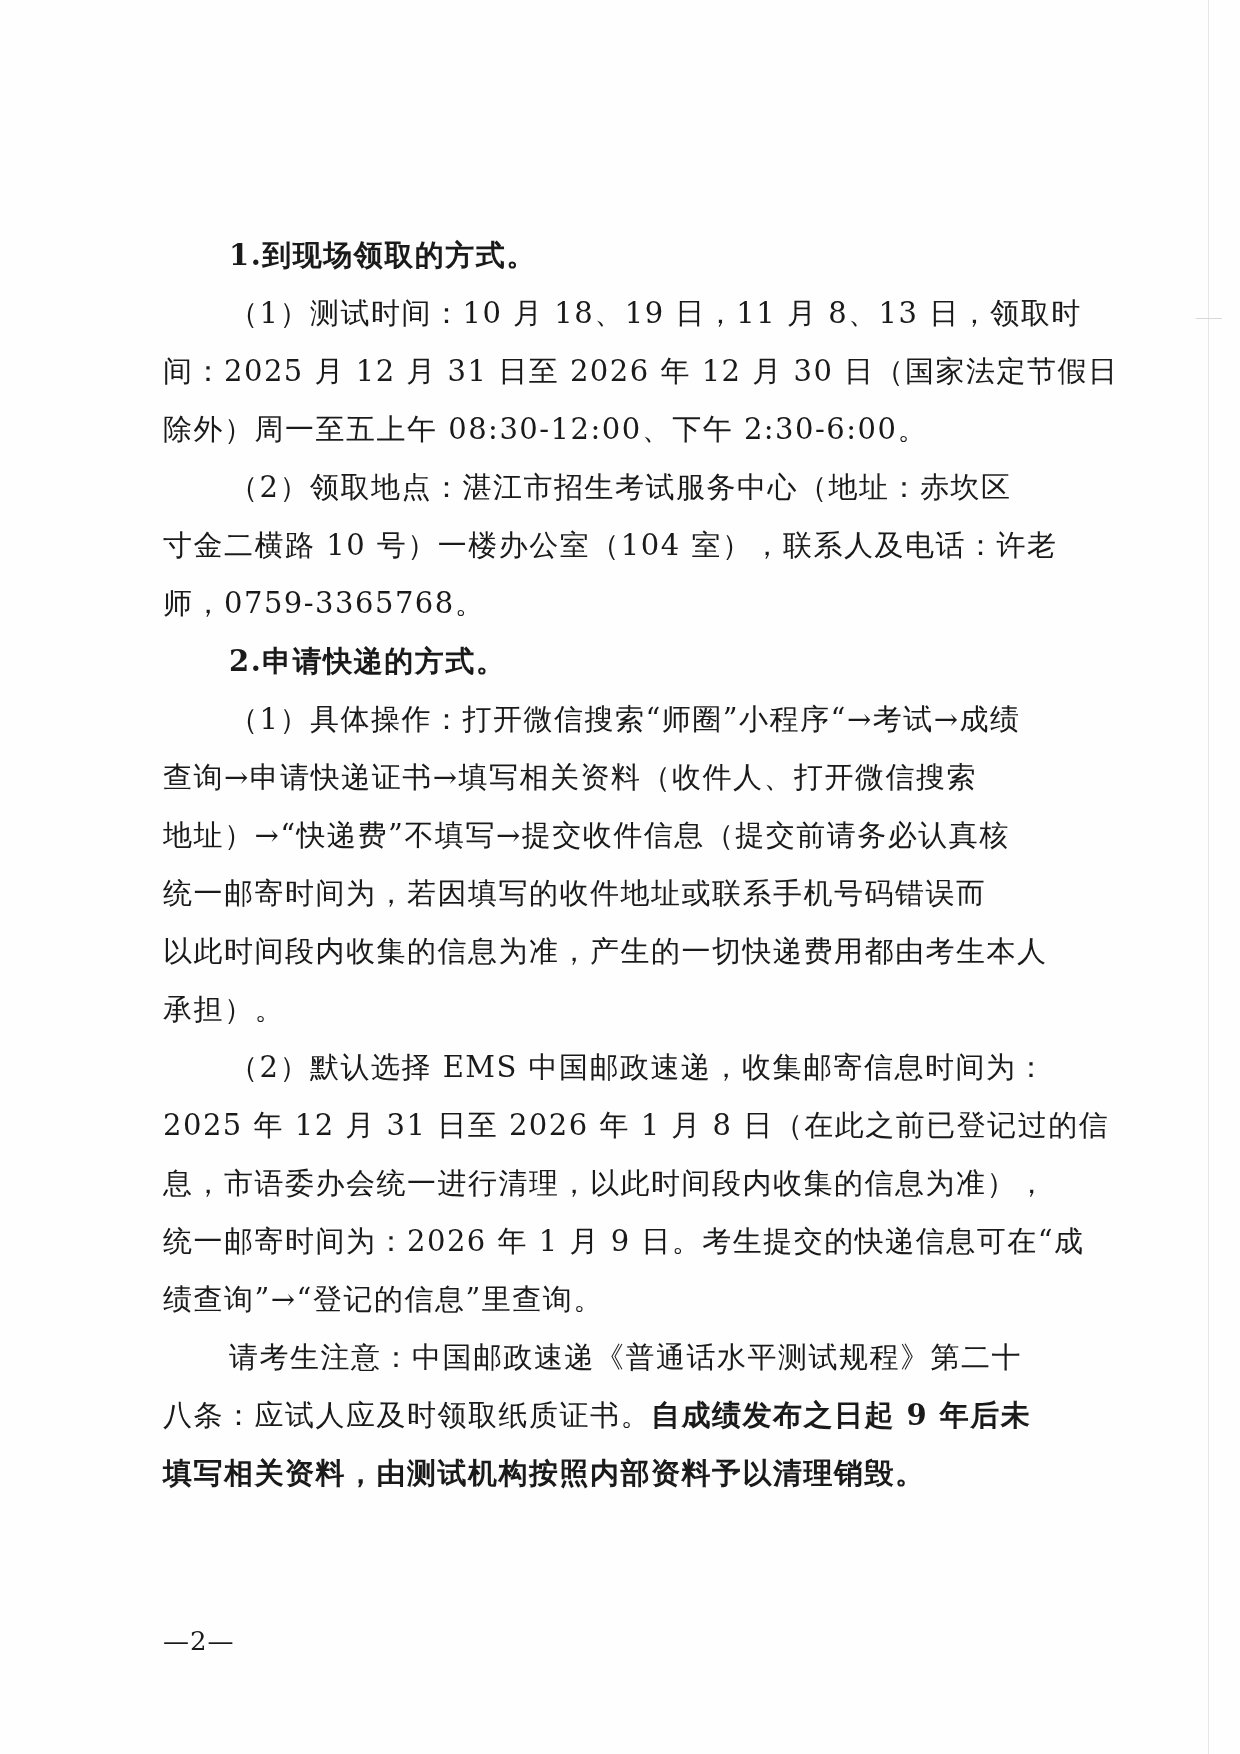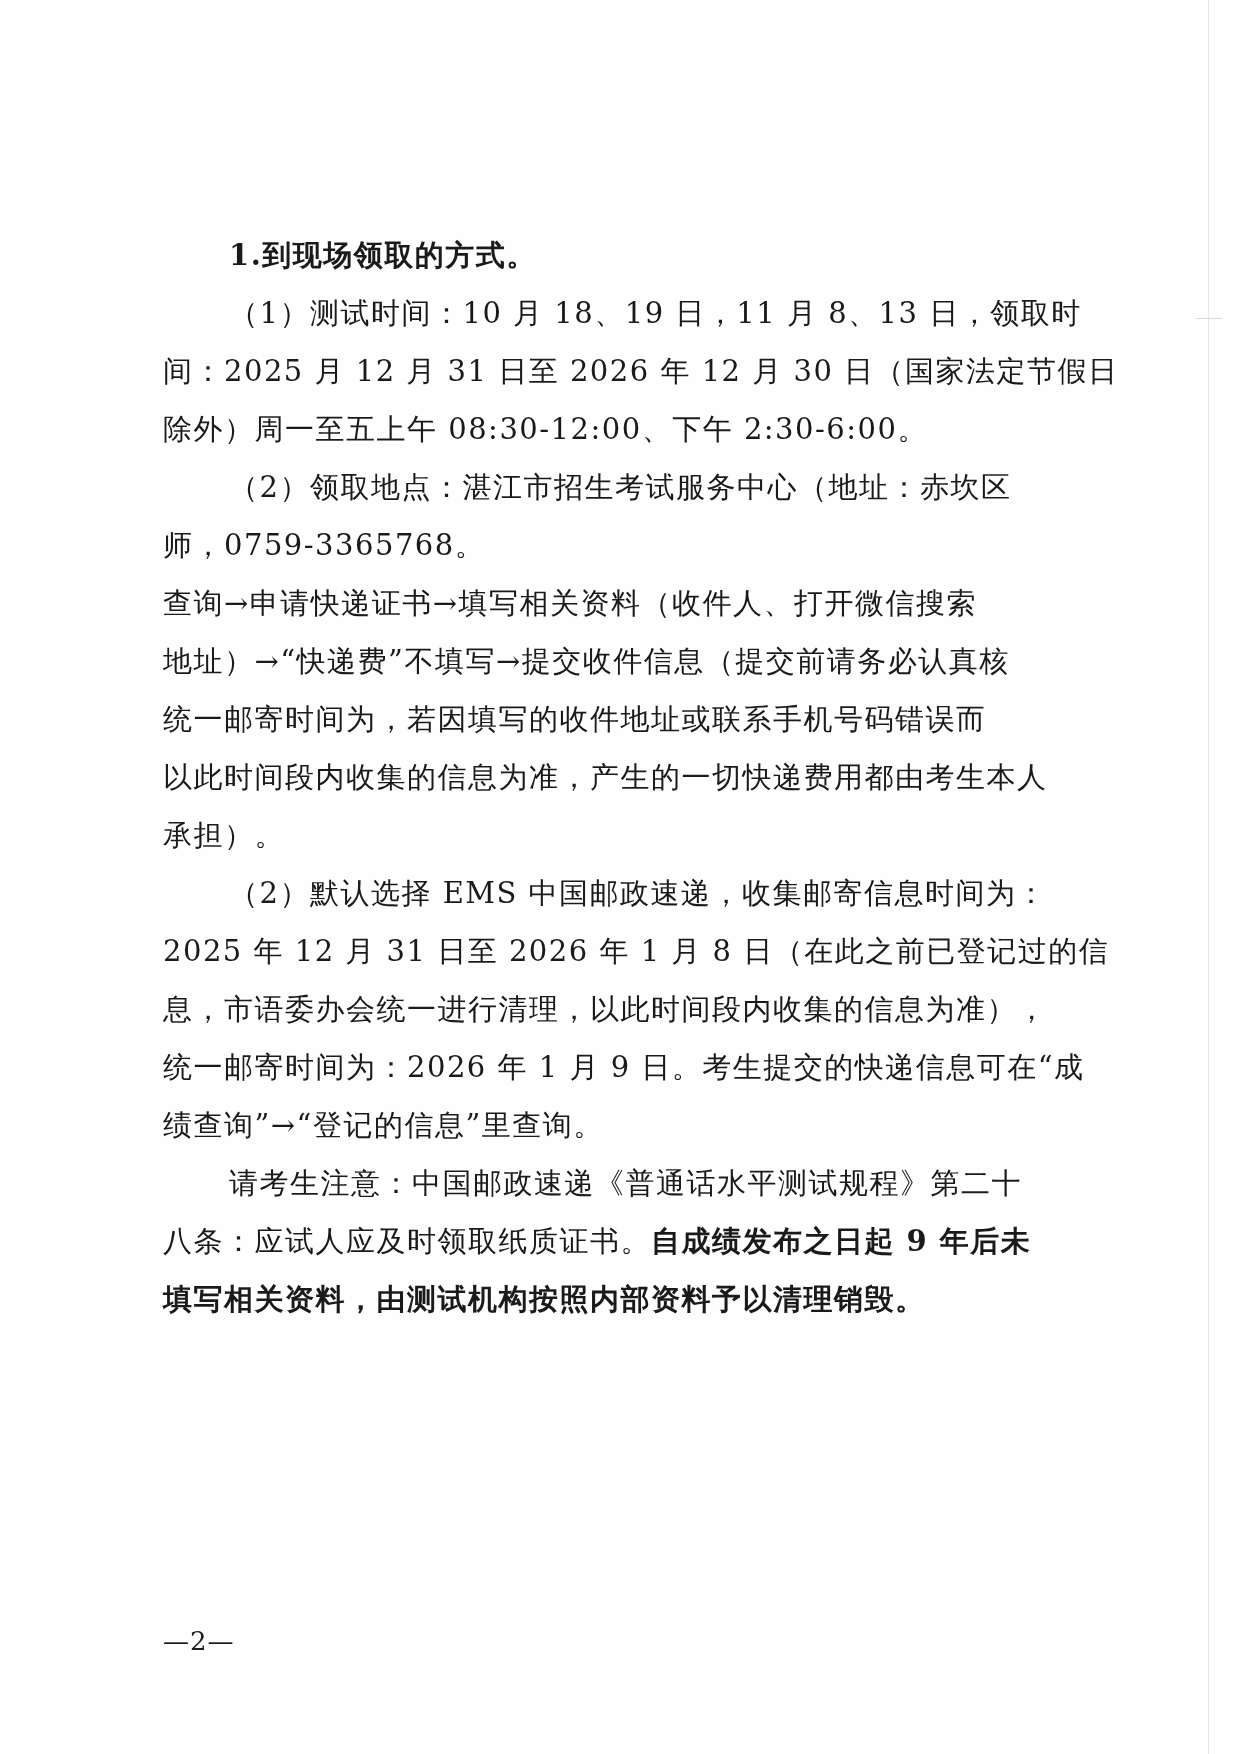--- a/index.html
+++ b/index.html
@@ -68,22 +68,25 @@
   <div class="edge-line"></div>
   <div class="edge-tick"></div>
 
   <div class="body-text">
 
     <div class="line indent bold">1.到现场领取的方式。</div>
     <div class="line indent">（1）测试时间：10 月 18、19 日，11 月 8、13 日，领取时</div>
     <div class="line">间：2025 月 12 月 31 日至 2026 年 12 月 30 日（国家法定节假日</div>
     <div class="line">除外）周一至五上午 08:30-12:00、下午 2:30-6:00。</div>
     <div class="line indent">（2）领取地点：湛江市招生考试服务中心（地址：赤坎区</div>
+    <div class="line">寸金二横路 10 号）一楼办公室（104 室），联系人及电话：许老</div>
     <div class="line">师，0759-3365768。</div>
 
+    <div class="line indent bold">2.申请快递的方式。</div>
+    <div class="line indent">（1）具体操作：打开微信搜索“师圈”小程序“→考试→成绩</div>
     <div class="line">查询→申请快递证书→填写相关资料（收件人、打开微信搜索</div>
     <div class="line">地址）→“快递费”不填写→提交收件信息（提交前请务必认真核</div>
     <div class="line">统一邮寄时间为，若因填写的收件地址或联系手机号码错误而</div>
     <div class="line">以此时间段内收集的信息为准，产生的一切快递费用都由考生本人</div>
     <div class="line">承担）。</div>
     <div class="line indent">（2）默认选择 EMS 中国邮政速递，收集邮寄信息时间为：</div>
     <div class="line">2025 年 12 月 31 日至 2026 年 1 月 8 日（在此之前已登记过的信</div>
     <div class="line">息，市语委办会统一进行清理，以此时间段内收集的信息为准），</div>
     <div class="line">统一邮寄时间为：2026 年 1 月 9 日。考生提交的快递信息可在“成</div>
     <div class="line">绩查询”→“登记的信息”里查询。</div>

